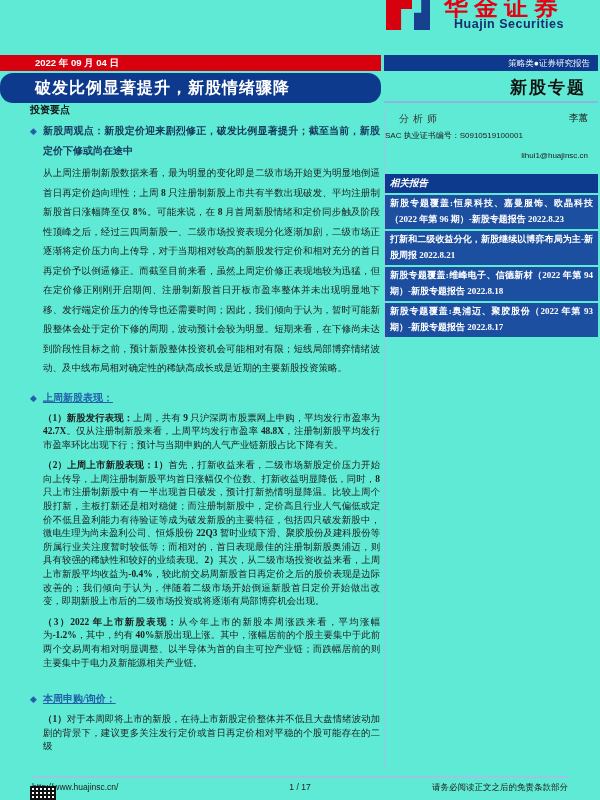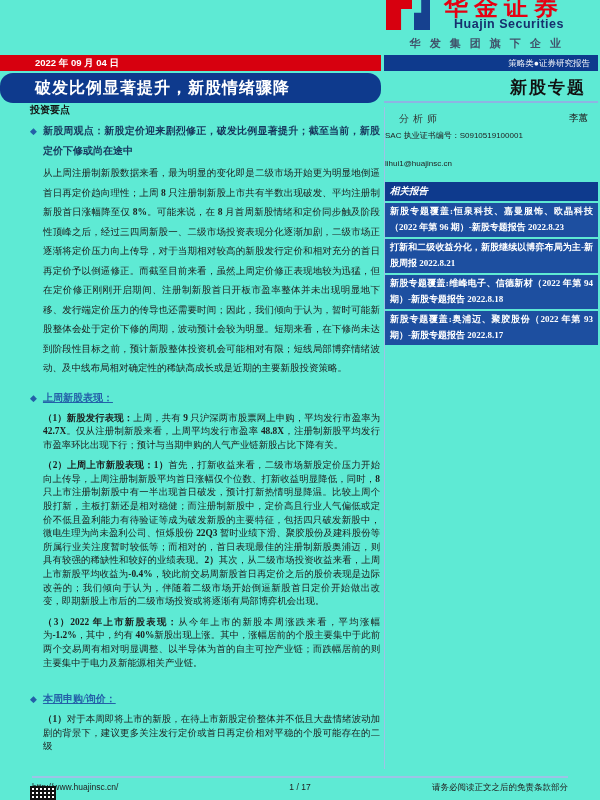--- a/index.html
+++ b/index.html
@@ -36,21 +36,21 @@
 
   .divider-v{position:absolute;left:384px;top:107px;width:1px;height:662px;background:#9dc3e6;}
 
   
   .sidebar{position:absolute;left:385px;top:107px;width:213px;box-sizing:border-box;}
   .analyst-row{display:flex;justify-content:space-between;padding:5px 10px 0 14px;font-size:10px;color:#222;}
   .analyst-label{letter-spacing:4px;color:#333;}
   .analyst-name{font-size:9.5px;}
   .sac{text-align:left;padding-right:10px;font-size:8px;margin-top:4px;color:#222;
        font-family:"Liberation Sans",sans-serif;}
-  .email{text-align:left;padding-right:10px;font-size:8px;margin-top:18px;color:#222;
+  .email{text-align:right;padding-right:10px;font-size:8px;margin-top:10px;color:#222;
        font-family:"Liberation Sans",sans-serif;}
   .related-header{margin-top:14px;background:#0e3a8d;color:#fff;font-size:9.5px;font-weight:bold;
        font-style:italic;padding:3px 5px;}
   .report-item{background:#1d4fa0;color:#fff;font-size:9px;font-weight:bold;line-height:15.5px;
        padding:1px 5px 2px;margin-top:2px;text-align:justify;}
 
   
   .main{position:absolute;left:30px;top:103px;width:350px;}
   .points-label{font-size:10px;font-weight:bold;color:#111;margin-bottom:4px;}
   .bullet{display:flex;gap:6px;}
@@ -79,21 +79,20 @@
 <body>
 
 <div class="page">
 
   <div class="logo-icon">
     <div class="li-red"></div>
     <div class="li-blue"></div>
   </div>
   <div class="logo-cn">华金证券</div>
   <div class="logo-en">Huajin Securities</div>
-  <div class="logo-tagline">华 发 集 团 旗 下 企 业</div>
 
   <div class="date-bar">
     <span>2022 年 09 月 04 日</span>
   </div>
   <div class="category-bar">
     <span>策略类●证券研究报告</span>
   </div>
   <div class="title-bar">
     <span>破发比例显著提升，新股情绪骤降</span>
   </div>

